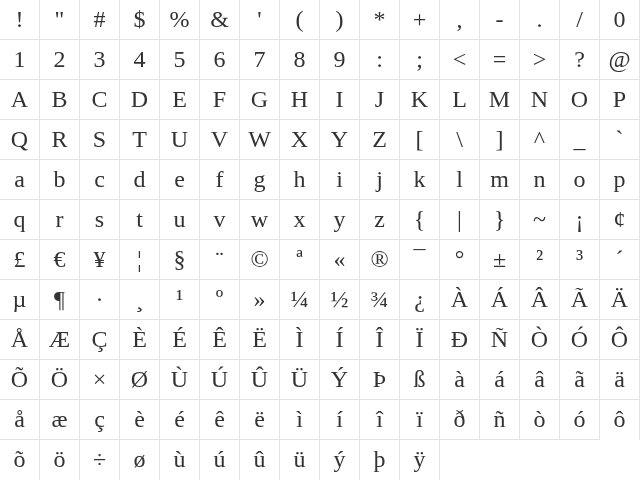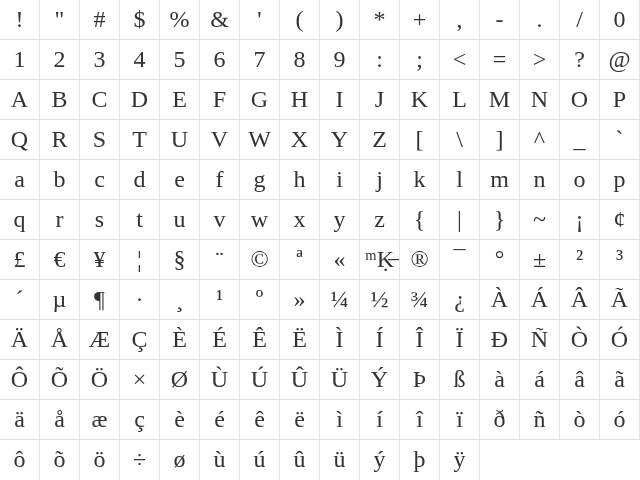--- a/index.html
+++ b/index.html
@@ -132,21 +132,20 @@
     <div class="cell">¢</div>
     <div class="cell">£</div>
     <div class="cell">€</div>
     <div class="cell">¥</div>
     <div class="cell">¦</div>
     <div class="cell">§</div>
     <div class="cell">¨</div>
     <div class="cell">©</div>
     <div class="cell">ª</div>
     <div class="cell">«</div>
-    <div class="cell">ᵐḲ̶</div>
     <div class="cell">®</div>
     <div class="cell">¯</div>
     <div class="cell">°</div>
     <div class="cell">±</div>
     <div class="cell">²</div>
     <div class="cell">³</div>
     <div class="cell">´</div>
     <div class="cell">µ</div>
     <div class="cell">¶</div>
     <div class="cell">·</div>

